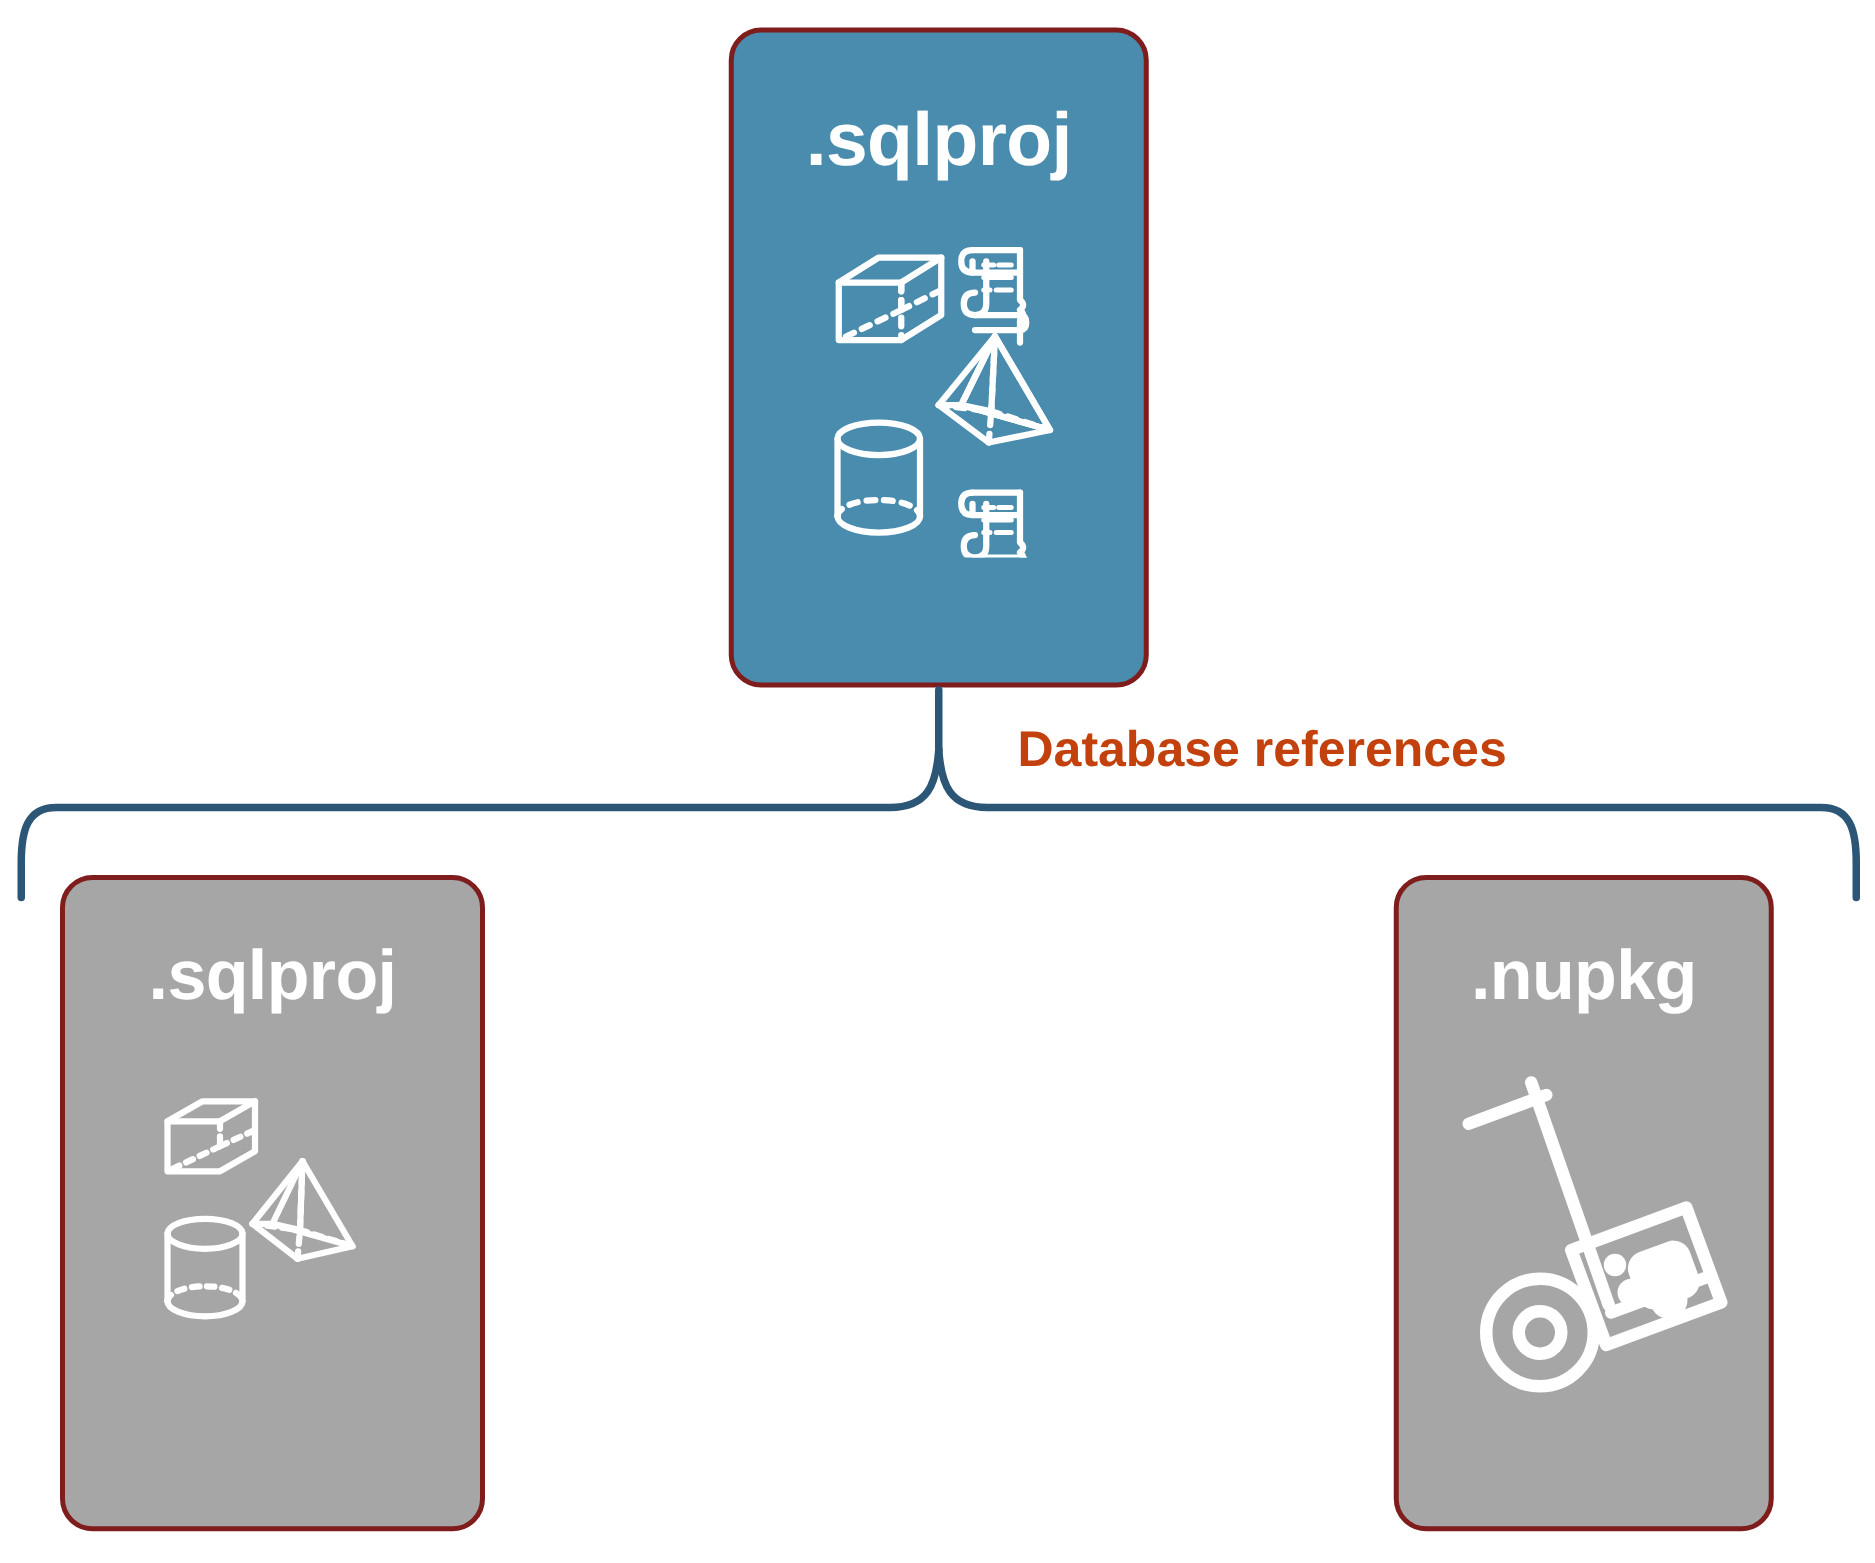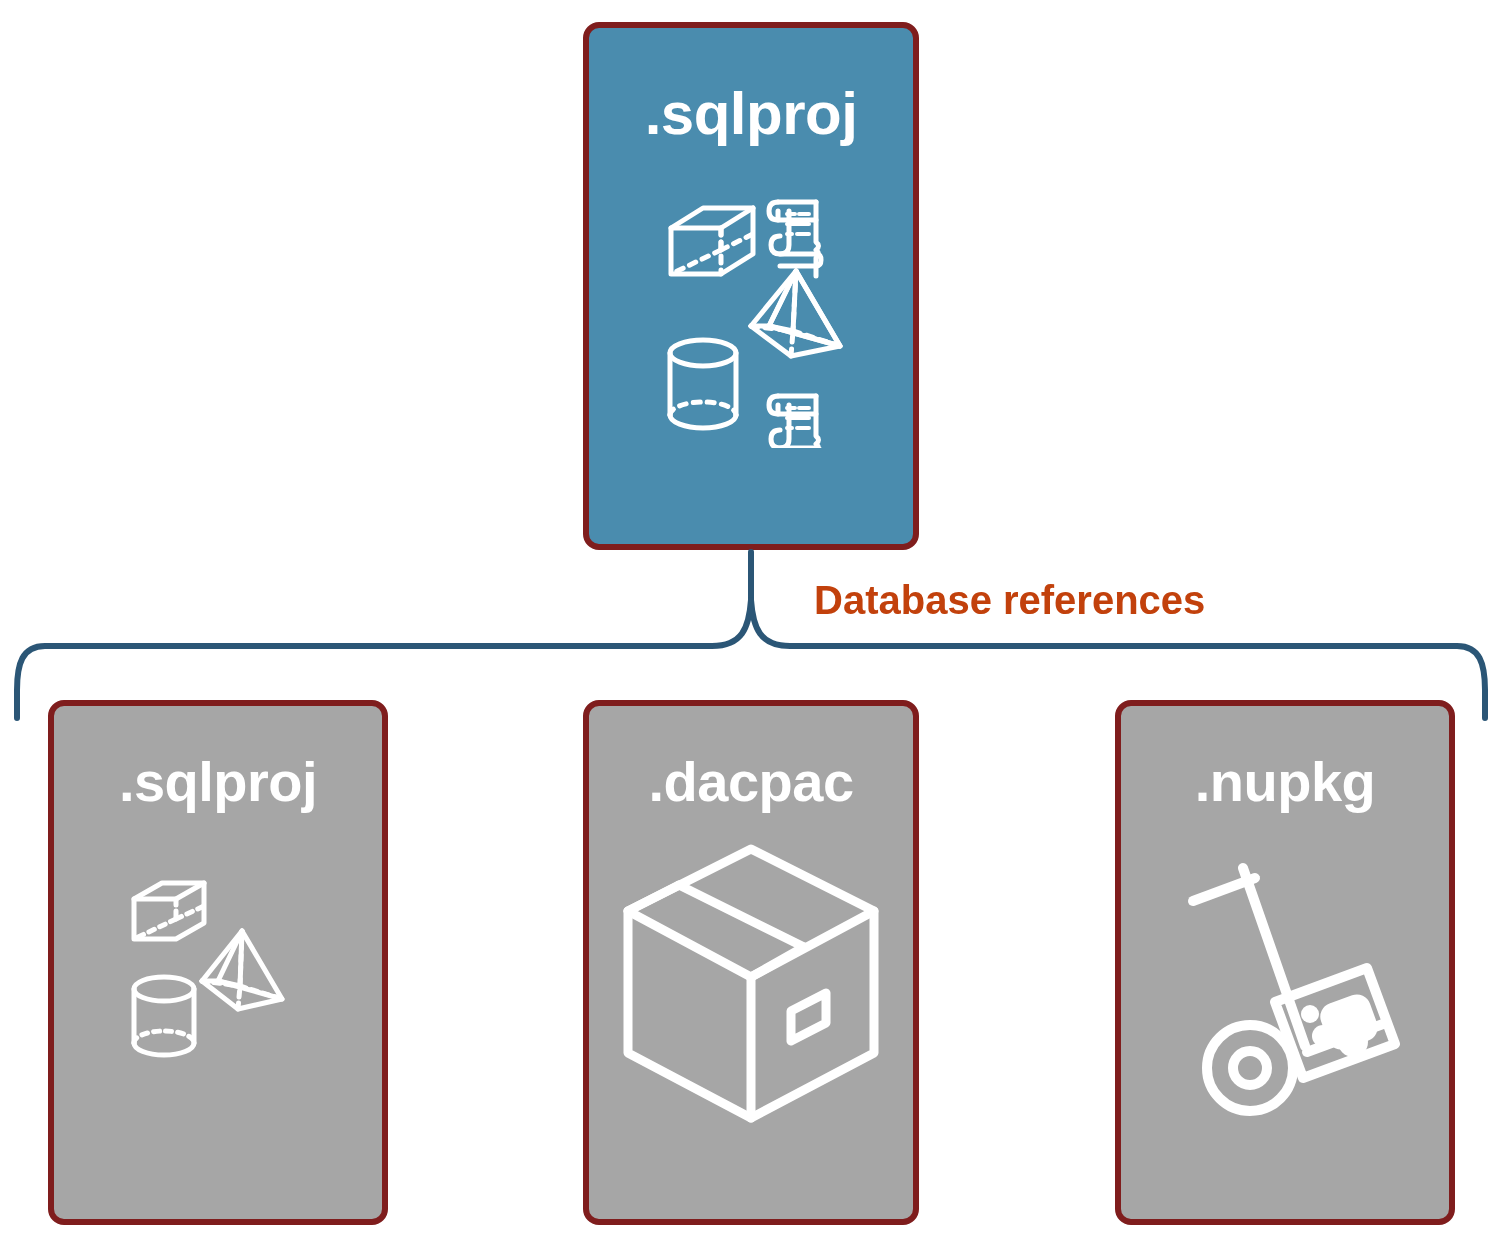--- a/index.html
+++ b/index.html
@@ -13,22 +13,22 @@
   #canvas {
     position: relative;
     width: 1500px;
     height: 1250px;
     background: #ffffff;
     overflow: hidden;
   }
   .card {
     position: absolute;
     box-sizing: border-box;
-    border: 6px solid #7f1d1d;
-    border-radius: 16px;
+    border: 4px solid #7f1d1d;
+    border-radius: 26px;
     display: block;
   }
   .card.primary {
     background: #4a8cae;
   }
   .card.secondary {
     background: #a6a6a6;
   }
   .card-title {
     position: absolute;
@@ -186,44 +186,22 @@
             <path d="M18 128 L18 182"></path>
             <path d="M78 128 L78 182"></path>
             <path d="M18 182 a30 12 0 0 0 60 0"></path>
             <path d="M18 182 a30 12 0 0 1 60 0" stroke-dasharray="6 6"></path>
           </g>
         </g>
       </svg>
     </div>
   </div>
 
-  <div class="card secondary" style="left:583px; top:700px; width:336px; height:525px;">
-
-    <div class="card-title" style="top:48px; font-size:56px;">.dacpac</div>
-
-    <div class="card-icons" style="top:135px;">
-      <svg width="270" height="285" viewBox="0 0 270 285">
-        <g fill="none" stroke="#ffffff" stroke-width="9" stroke-linejoin="round" stroke-linecap="round">
-
-          <path d="M135 8 L258 70 L258 212 L135 277 L12 212 L12 70 Z"></path>
-
-          <path d="M12 70 L135 136 L258 70"></path>
-          <path d="M135 136 L135 277"></path>
-
-          <path d="M63 44 L188 106"></path>
-          <path d="M135 136 L188 106"></path>
-          <path d="M63 44 L12 70"></path>
-
-          <path d="M175 170 L210 152 L210 182 L175 200 Z"></path>
-        </g>
-      </svg>
-    </div>
-  </div>
-
-  <div class="card secondary" style="left:1115px; top:700px; width:340px; height:525px;">
+
+  <div class="card secondary" style="left:1115px; top:700px; width:304px; height:525px;">
 
     <div class="card-title" style="top:48px; font-size:56px;">.nupkg</div>
 
     <div class="card-icons" style="top:150px;">
       <svg width="260" height="270" viewBox="0 0 260 270">
         <g fill="none" stroke="#ffffff" stroke-width="10" stroke-linejoin="round" stroke-linecap="round">
 
           <path d="M38 45 L100 22"></path>
 
           <path d="M88 12 L150 190"></path>

